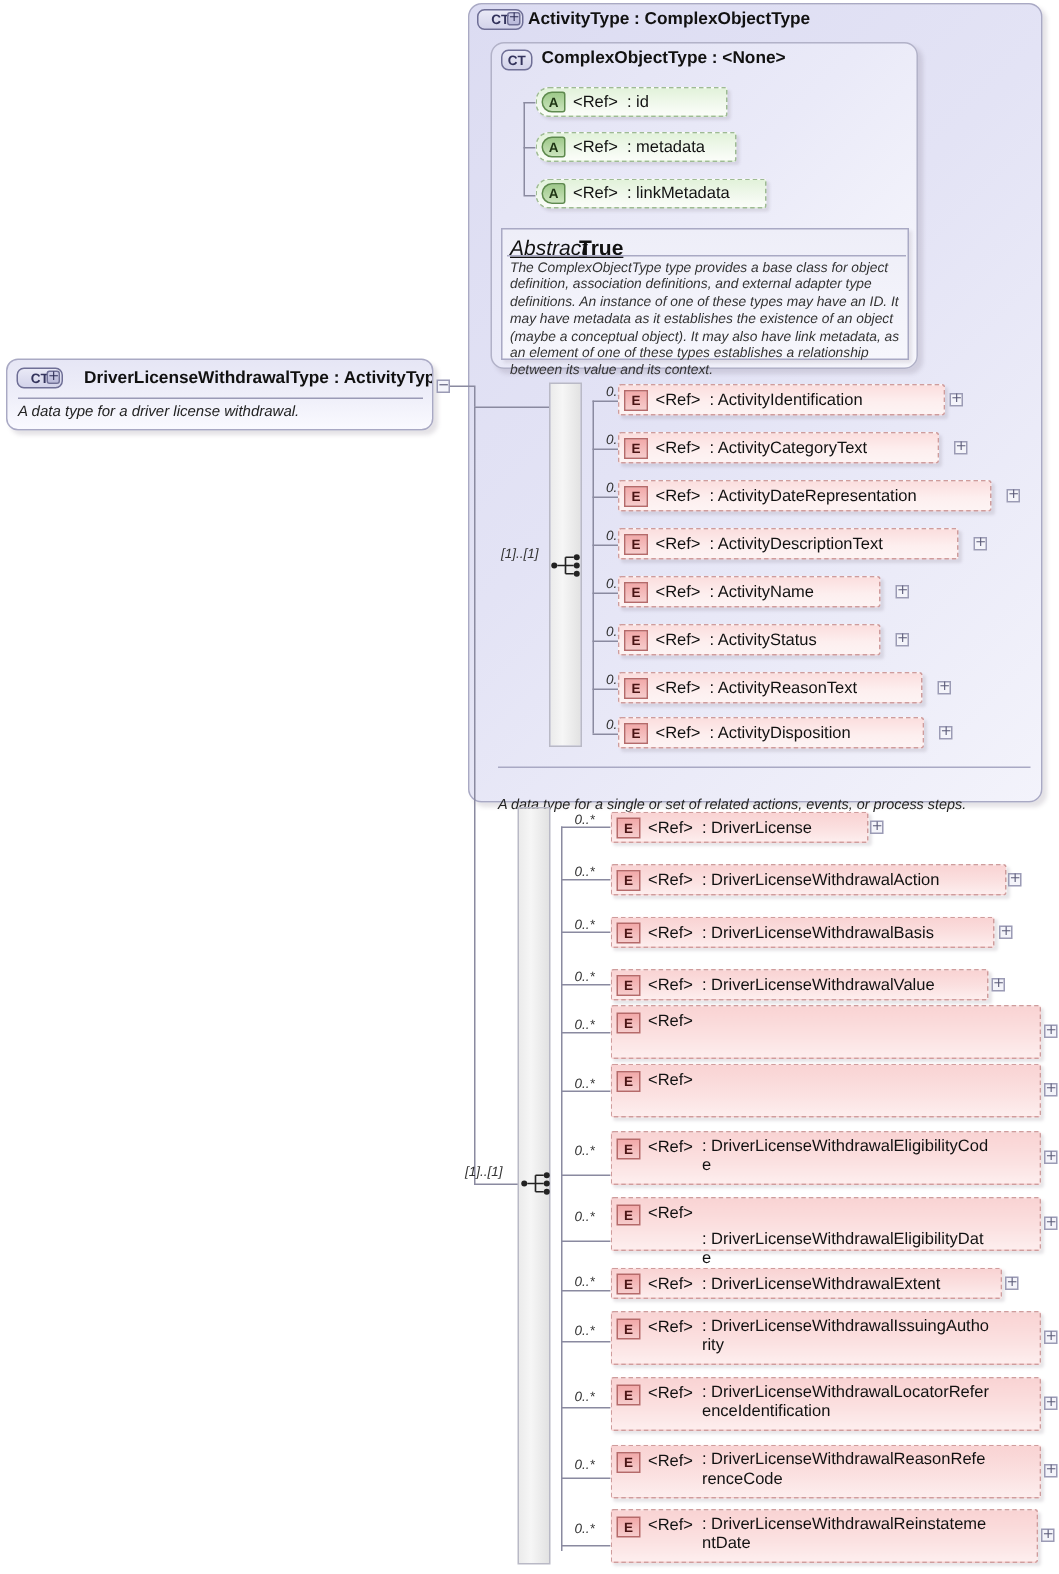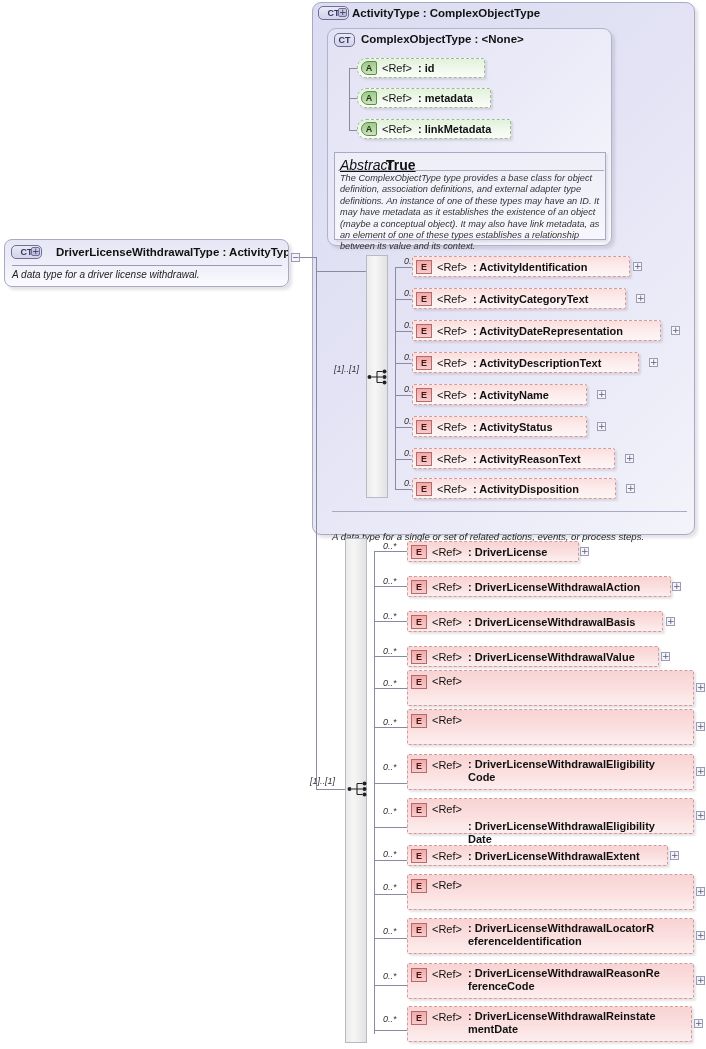--- a/index.html
+++ b/index.html
@@ -46,21 +46,21 @@
     margin-right:5px;
   }
   .ico.a {
     border:1px solid #5e8a4e;
     background:linear-gradient(180deg,#9ec98a,#cbe4bd);
     color:#1d3313;
     border-radius:7px 2px 2px 7px;
     width:16px;
   }
   .ref { color:#111; white-space:nowrap; margin-right:6px; }
-  .nm  { color:#111; font-weight:bold; }
+  .nm  { color:#111; font-weight:normal; }
   .nm.wrap { white-space:normal; line-height:13px; }
 
   
   .exp {
     position:absolute;
     width:9px; height:9px;
     border:1px solid #9b9bb5;
     background:#f4f4fa;
     color:#5a5a78;
     font-size:9px; line-height:7px; text-align:center;
@@ -448,20 +448,21 @@
 </div>
 <div class="exp" style="left:670px; top:851px;"><span>+</span></div>
 
 <div class="ln lnh" style="left:374px; top:894px; width:33px;"></div>
 <div class="card" style="left:383px; top:882px;">0..*</div>
 <div class="node elem deep" style="left:407px; top:874px; width:287px; height:36px; align-items:flex-start; padding-top:3px;">
   <span class="ico" style="margin-top:1px;">
       <span>E</span>
     </span>
   <span class="ref" style="margin-top:1px;">&lt;Ref&gt;</span>
+  <span class="nm wrap" style="width:192px; word-break:break-all;">: DriverLicenseWithdrawalIssuingAuthority</span>
 </div>
 <div class="exp" style="left:696px; top:887px;"><span>+</span></div>
 
 <div class="ln lnh" style="left:374px; top:938px; width:33px;"></div>
 <div class="card" style="left:383px; top:926px;">0..*</div>
 <div class="node elem deep" style="left:407px; top:918px; width:287px; height:36px; align-items:flex-start; padding-top:3px;">
   <span class="ico" style="margin-top:1px;">
       <span>E</span>
     </span>
   <span class="ref" style="margin-top:1px;">&lt;Ref&gt;</span>

